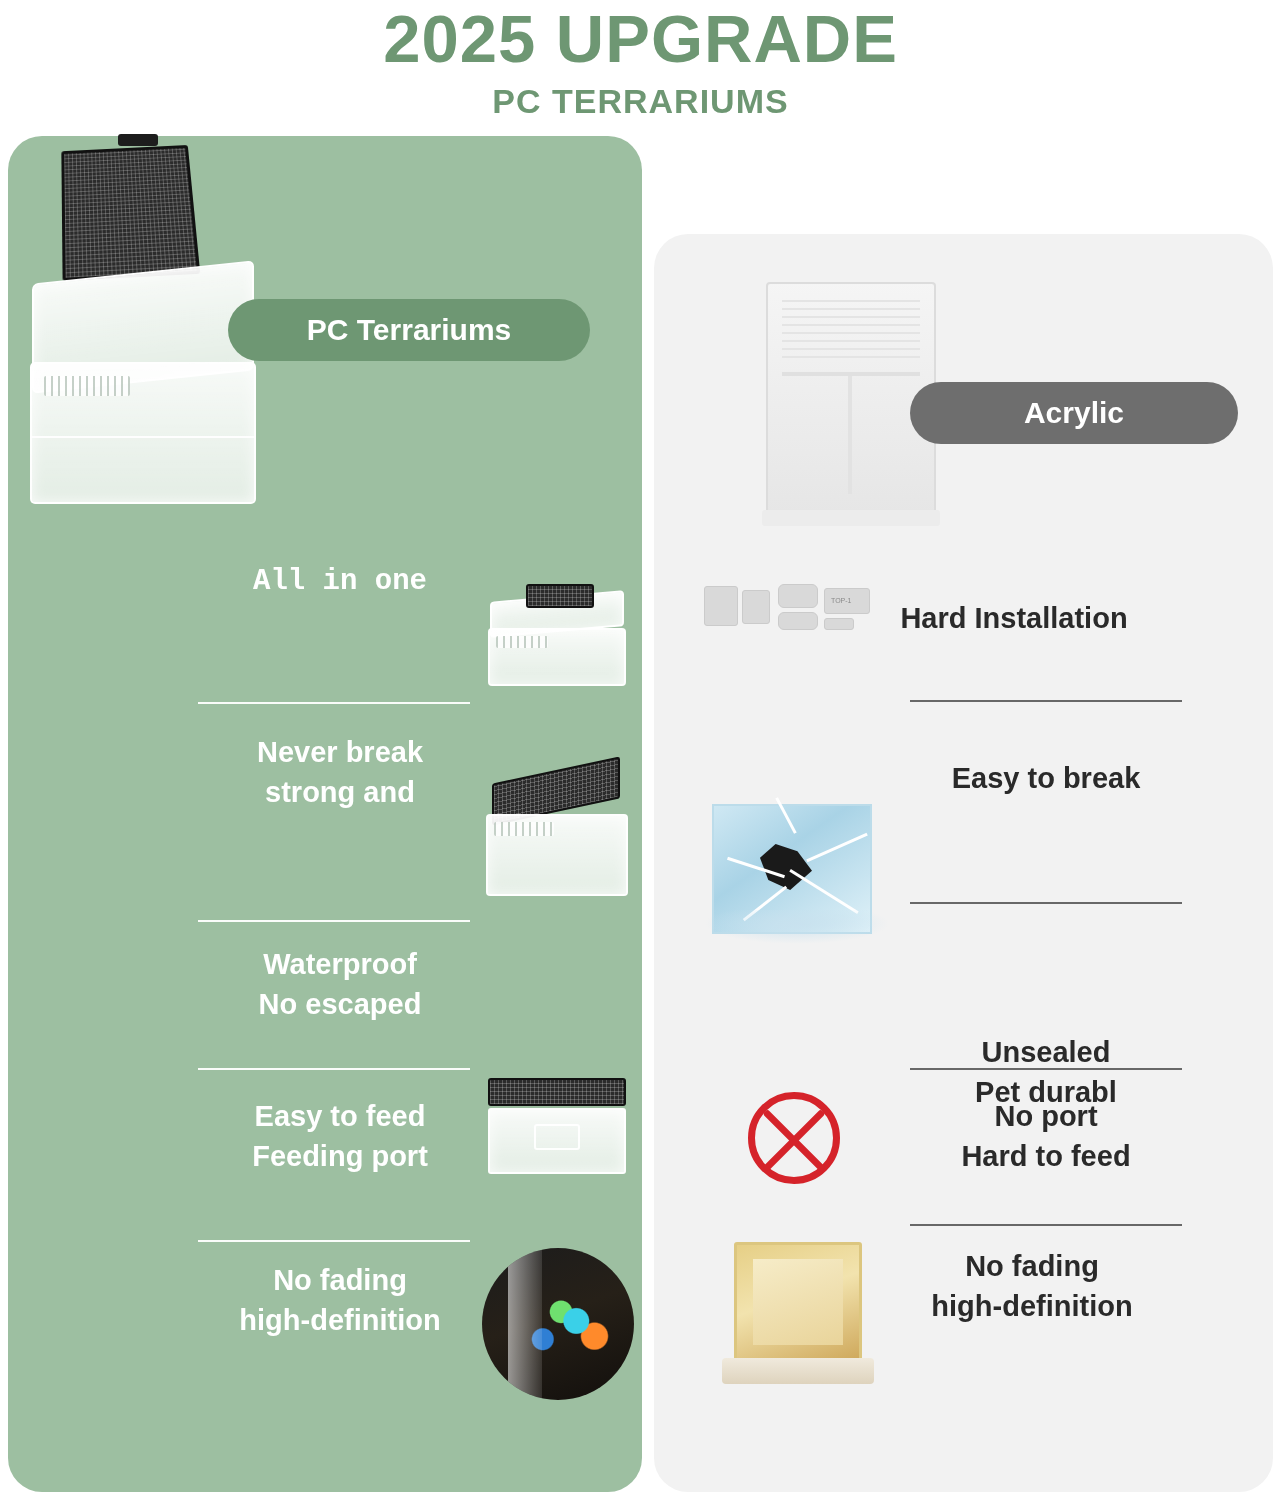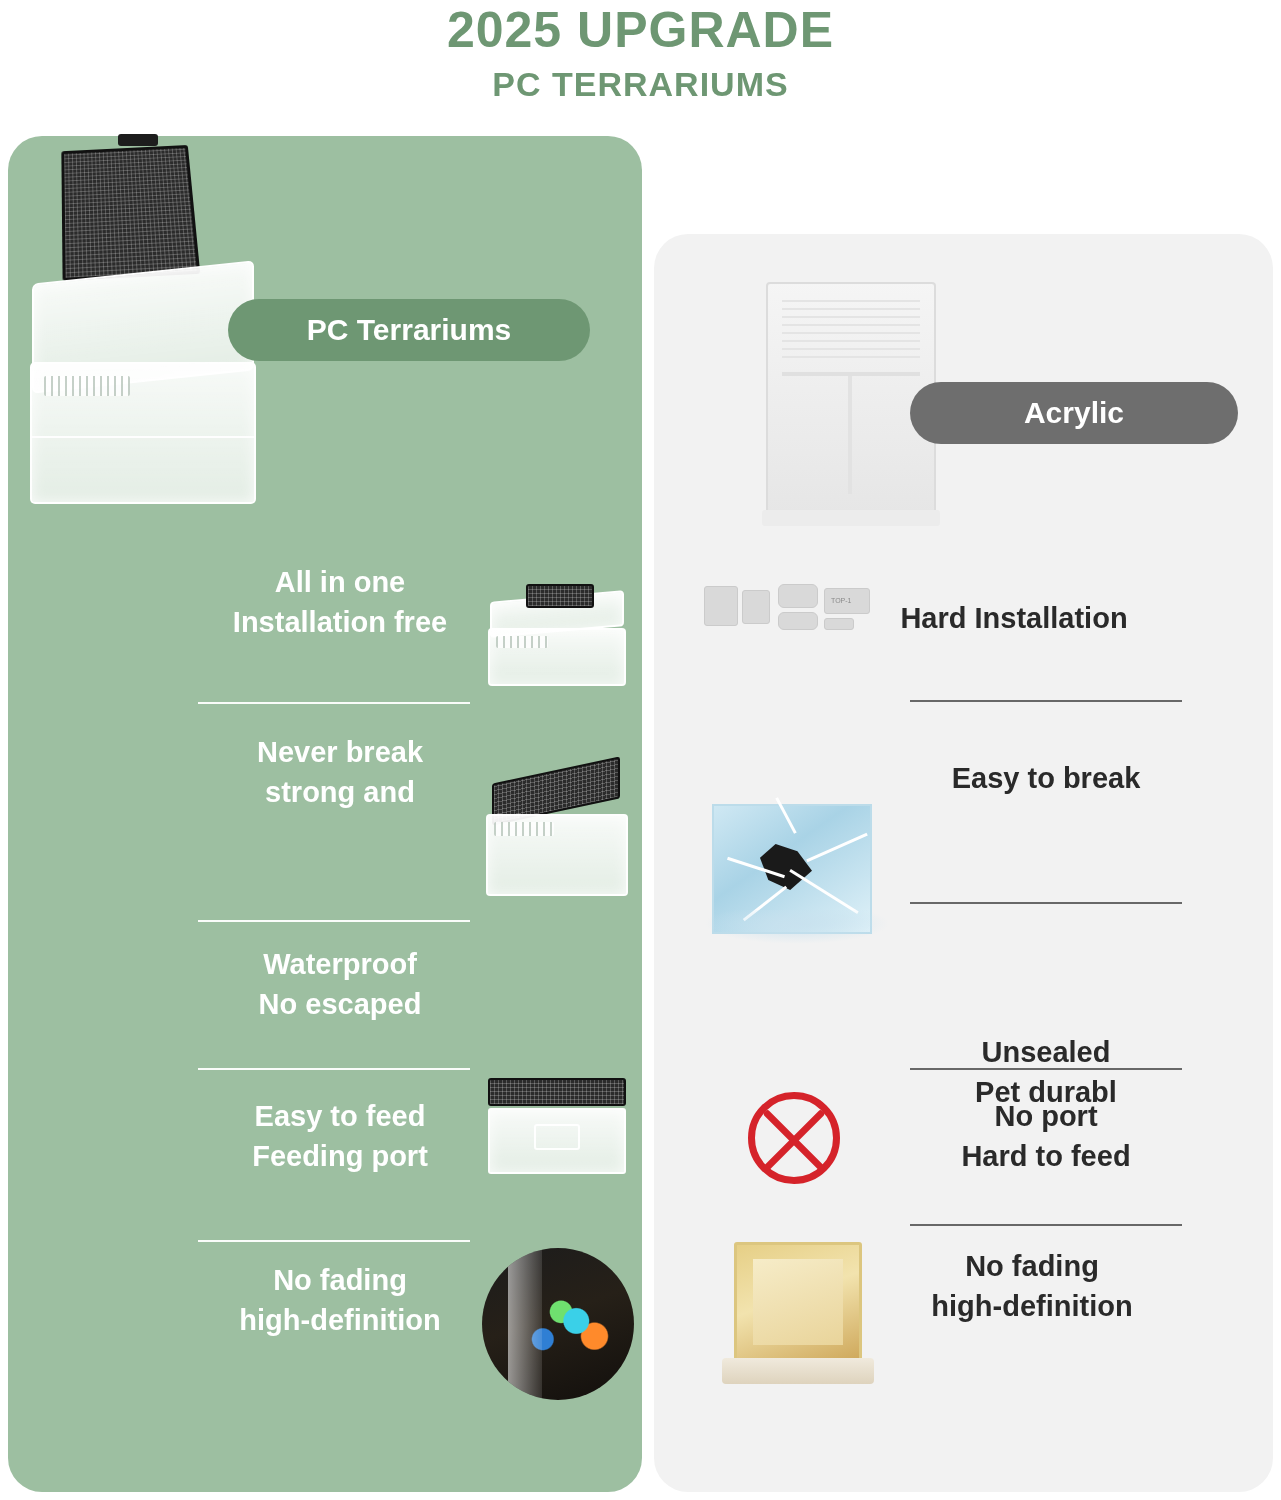--- a/index.html
+++ b/index.html
@@ -20,21 +20,21 @@
   
   .header {
     position: absolute;
     top: 0;
     left: 0;
     width: 1281px;
     text-align: center;
     padding-top: 4px;
   }
   .title-main {
-    font-size: 50px;
+    font-size: 67px;
     font-weight: bold;
     letter-spacing: 1px;
     color: #6e9773;
     line-height: 1.05;
     margin: 0;
   }
   .title-sub {
     font-size: 34px;
     font-weight: bold;
     letter-spacing: 1px;
@@ -286,23 +286,22 @@
     <div style="position:absolute; left:30px; top:100px; width:138px; height:4px; background:#e0e0e0;"></div>
     <div style="position:absolute; left:96px; top:104px; width:4px; height:118px; background:#e2e2e2;"></div>
     <div style="position:absolute; left:10px; top:238px; width:178px; height:16px; background:#ececec; border-radius:3px;"></div>
   </div>
 
   <div class="pill pill-right">
     <span>Acrylic</span>
   </div>
 
   <div class="feat-left" style="top:556px; height:150px;">
-    <div class="txt" style="top:6px;">
+    <div class="txt" style="top:6px;font-family:Liberation Mono, monospace;">
       <div>All in one</div>
-      <div>Installation free</div>
     </div>
     <div class="pic" style="top:22px; width:150px; height:110px;">
       <div class="tank-body" style="position:absolute; left:8px; top:18px; width:134px; height:36px; border-radius:4px; transform:skewY(-5deg);"></div>
       <div class="mesh" style="position:absolute; left:44px; top:6px; width:68px; height:24px; border-width:2px;"></div>
       <div class="tank-body" style="position:absolute; left:6px; top:50px; width:138px; height:58px; border-radius:4px;"></div>
       <div class="vent" style="position:absolute; left:14px; top:58px; width:52px; height:12px;"></div>
     </div>
   </div>
   <div class="rule-left" style="top:702px;"></div>
 

